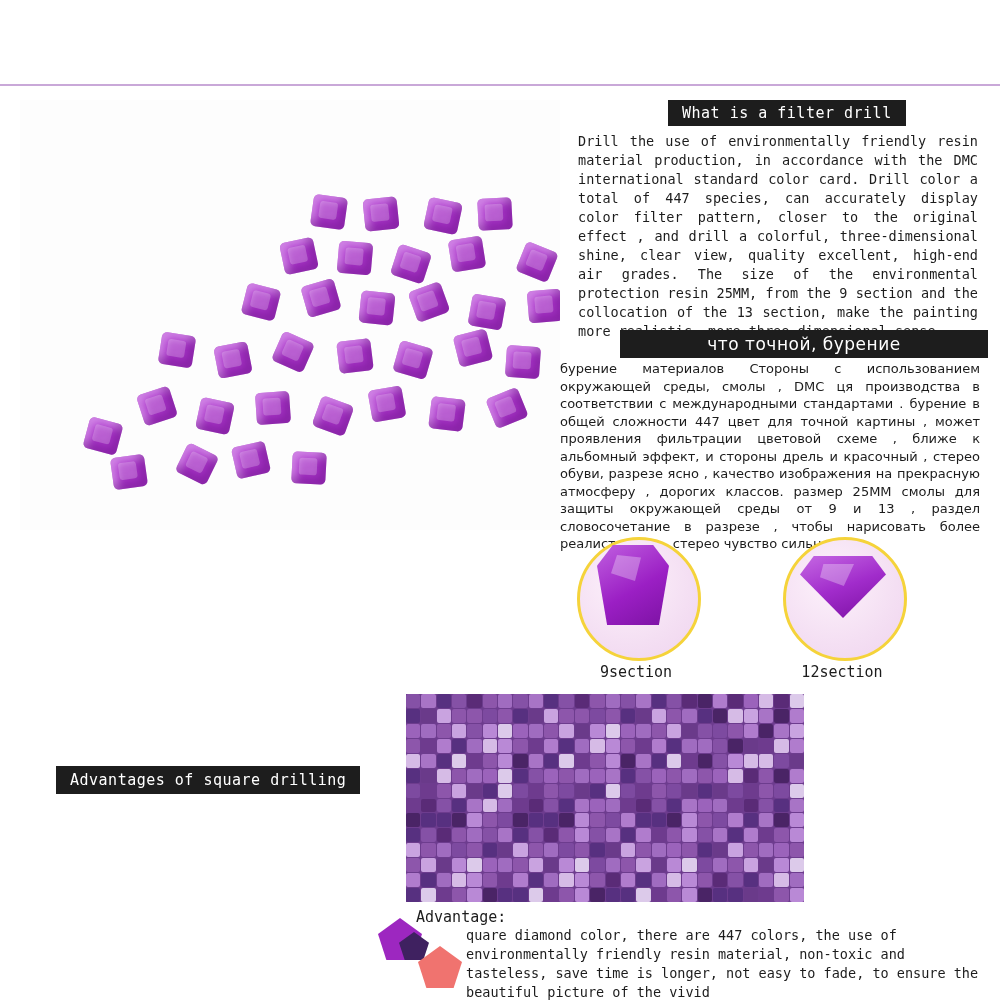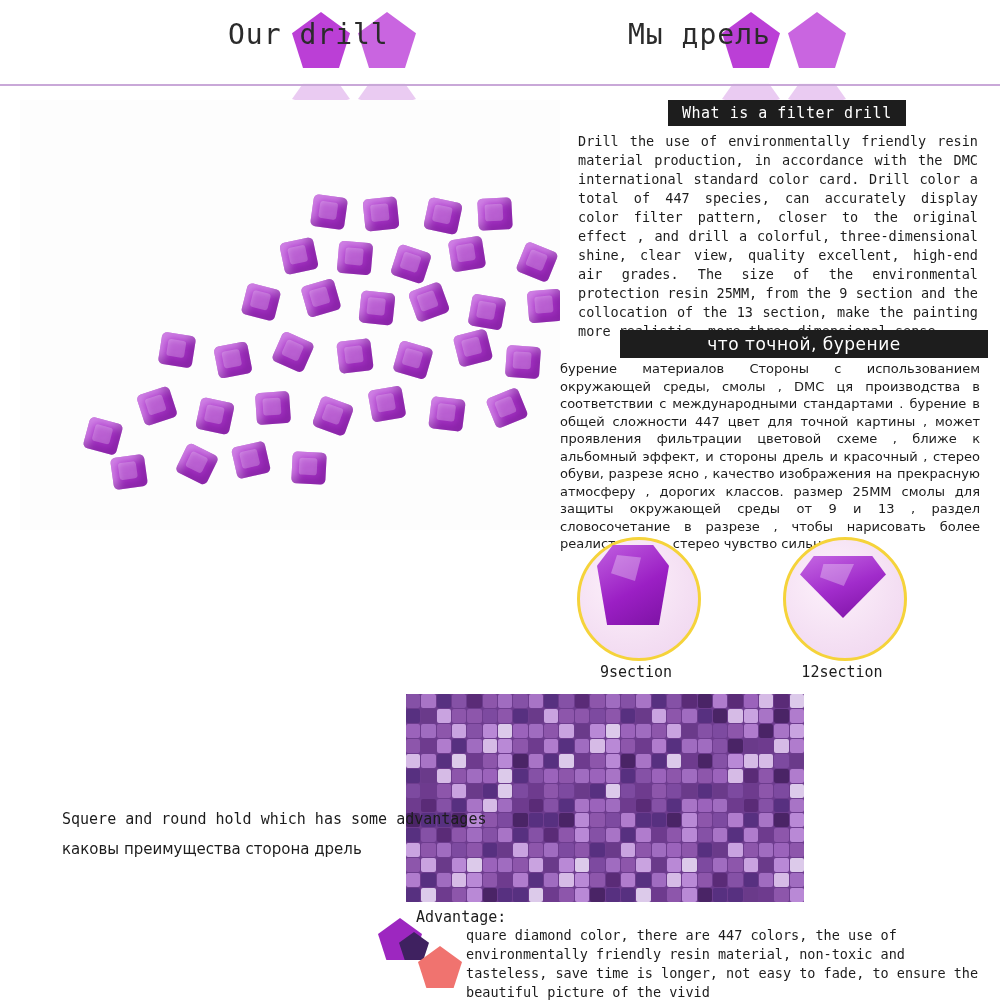--- a/index.html
+++ b/index.html
@@ -299,34 +299,20 @@
     height: 42px;
     background: #f0736f;
     clip-path: polygon(50% 0%, 100% 38%, 81% 100%, 19% 100%, 0% 38%);
   }
 </style>
 </head>
 <body>
 
 <div class="page">
 
-  <div class="header">
-    <div class="gem" style="left:292px; top:12px;"></div>
-    <div class="gem shadow" style="left:292px; top:68px;"></div>
-    <div class="gem light" style="left:358px; top:12px;"></div>
-    <div class="gem shadow" style="left:358px; top:68px;"></div>
-
-    <div class="gem" style="left:722px; top:12px;"></div>
-    <div class="gem shadow" style="left:722px; top:68px;"></div>
-    <div class="gem light" style="left:788px; top:12px;"></div>
-    <div class="gem shadow" style="left:788px; top:68px;"></div>
-
-    <div class="title-en">Our drill</div>
-    <div class="title-ru">Мы дрель</div>
-  </div>
   <div class="header-rule"></div>
 
   <div class="drill-photo">
     <div class="drill" style="left:292px; top:96px; transform:rotate(8deg);"></div>
     <div class="drill" style="left:344px; top:98px; transform:rotate(-6deg);"></div>
     <div class="drill" style="left:406px; top:100px; transform:rotate(12deg);"></div>
     <div class="drill" style="left:458px; top:98px; transform:rotate(-3deg);"></div>
     <div class="drill" style="left:262px; top:140px; transform:rotate(-12deg);"></div>
     <div class="drill" style="left:318px; top:142px; transform:rotate(5deg);"></div>
     <div class="drill" style="left:374px; top:148px; transform:rotate(18deg);"></div>
@@ -739,22 +725,23 @@
         <i style="background: rgb(74, 36, 102);"></i>
         <i style="background: rgb(87, 48, 128);"></i>
         <i style="background: rgb(87, 48, 128);"></i>
         <i style="background: rgb(106, 58, 138);"></i>
         <i style="background: rgb(110, 59, 142);"></i>
         <i style="background: rgb(141, 86, 171);"></i>
         <i style="background: rgb(185, 137, 214);"></i>
       </div>
   </div>
 
-  <div class="adv-en">Squere and round hold which has some advantages</div>
-  <div class="adv-ru">каковы преимущества сторона дрель</div>
+  <div class="band band-adv">
+    <span>Advantages of square drilling</span>
+  </div>
 
   <div class="adv-gem-a"></div>
   <div class="adv-gem-b"></div>
   <div class="adv-gem-c"></div>
   <div class="advantage-title">Advantage:</div>
   <div class="advantage-body">quare diamond color, there are 447 colors, the use of environmentally friendly resin material, non-toxic and tasteless, save time is longer, not easy to fade, to ensure the beautiful picture of the vivid</div>
 
 </div>
 
 </body></html>

